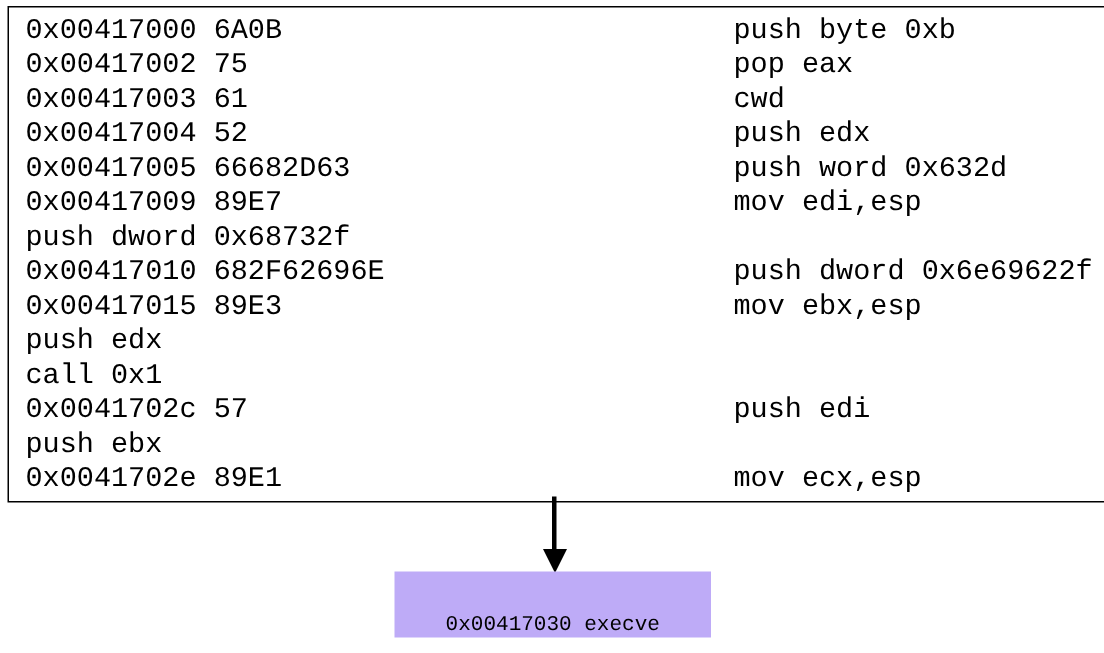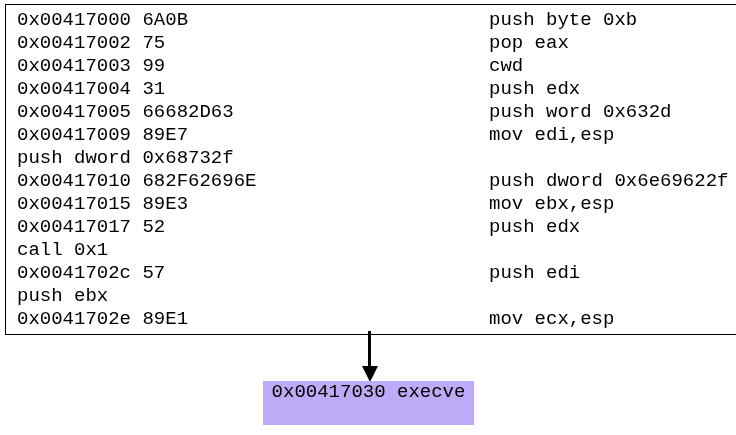--- a/index.html
+++ b/index.html
@@ -59,23 +59,23 @@
     border-right: 8px solid transparent;
     border-top: 16px solid #000000;
   }
   .callee-block {
     position: absolute;
     left: 263px;
     top: 381px;
     width: 211px;
     height: 44px;
     display: flex;
-    align-items: flex-start;
+    align-items: flex-end;
     justify-content: center;
-    font-size: 19px;
+    font-size: 14px;
     white-space: pre;
   }
 </style>
 </head>
 <body style="background: rgb(255, 255, 255);">
 
 <div class="canvas">
 
   <div class="basic-block" style="border-color: rgb(0, 0, 0); background: rgb(255, 255, 255);">
     <div id="asm-rows">
@@ -83,26 +83,26 @@
     <span class="addr-bytes">0x00417000 6A0B</span>
     <span class="insn">push byte 0xb</span>
   </div>
 
   <div class="asm-row">
     <span class="addr-bytes">0x00417002 75</span>
     <span class="insn">pop eax</span>
   </div>
 
   <div class="asm-row">
-    <span class="addr-bytes">0x00417003 99</span>
+    <span class="addr-bytes">0x00417003 61</span>
     <span class="insn">cwd</span>
   </div>
 
   <div class="asm-row">
-    <span class="addr-bytes">0x00417004 31</span>
+    <span class="addr-bytes">0x00417004 52</span>
     <span class="insn">push edx</span>
   </div>
 
   <div class="asm-row">
     <span class="addr-bytes">0x00417005 66682D63</span>
     <span class="insn">push word 0x632d</span>
   </div>
 
   <div class="asm-row">
     <span class="addr-bytes">0x00417009 89E7</span>
@@ -117,21 +117,20 @@
     <span class="addr-bytes">0x00417010 682F62696E</span>
     <span class="insn">push dword 0x6e69622f</span>
   </div>
 
   <div class="asm-row">
     <span class="addr-bytes">0x00417015 89E3</span>
     <span class="insn">mov ebx,esp</span>
   </div>
 
   <div class="asm-row">
-    <span class="addr-bytes">0x00417017 52</span>
     <span class="insn">push edx</span>
   </div>
 
   <div class="asm-row">
     <span class="insn">call 0x1</span>
   </div>
 
   <div class="asm-row">
     <span class="addr-bytes">0x0041702c 57</span>
     <span class="insn">push edi</span>

